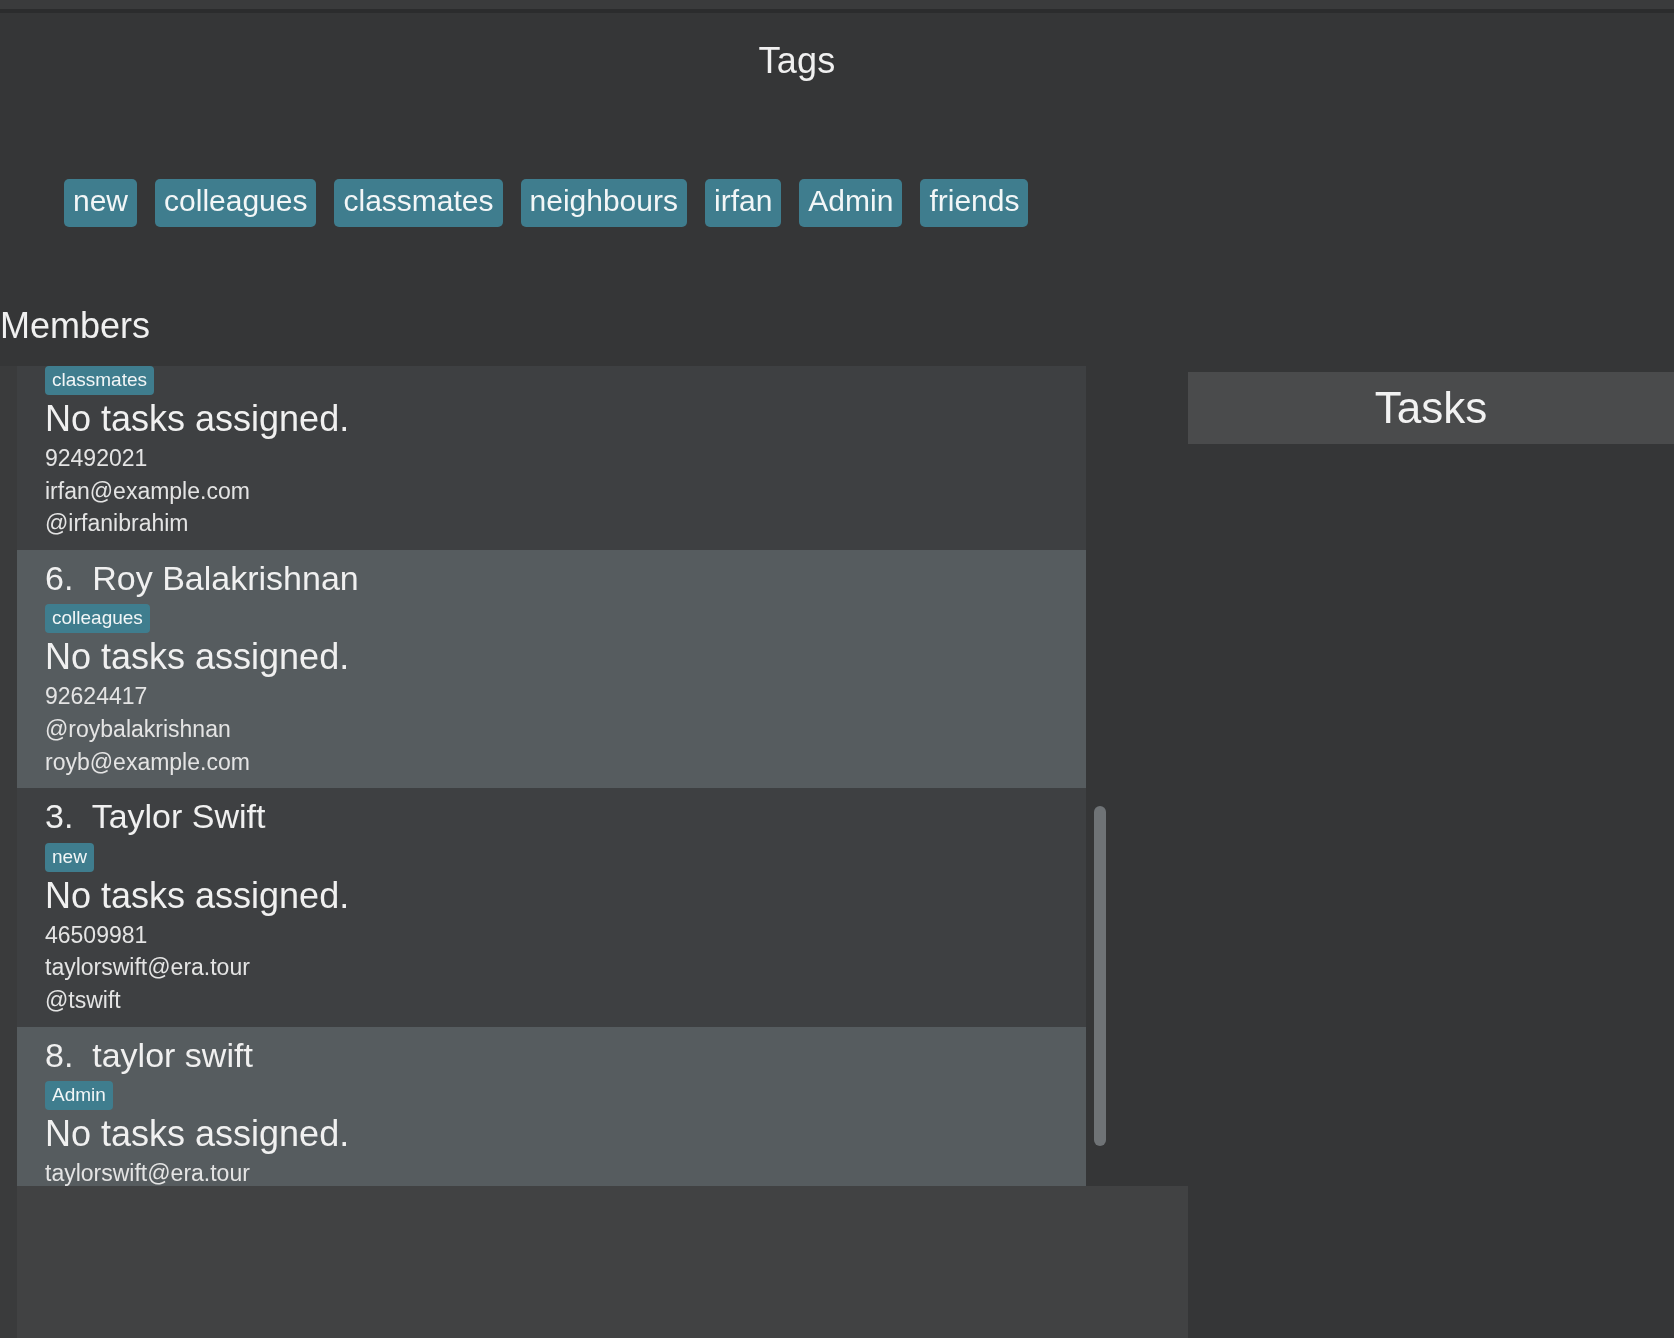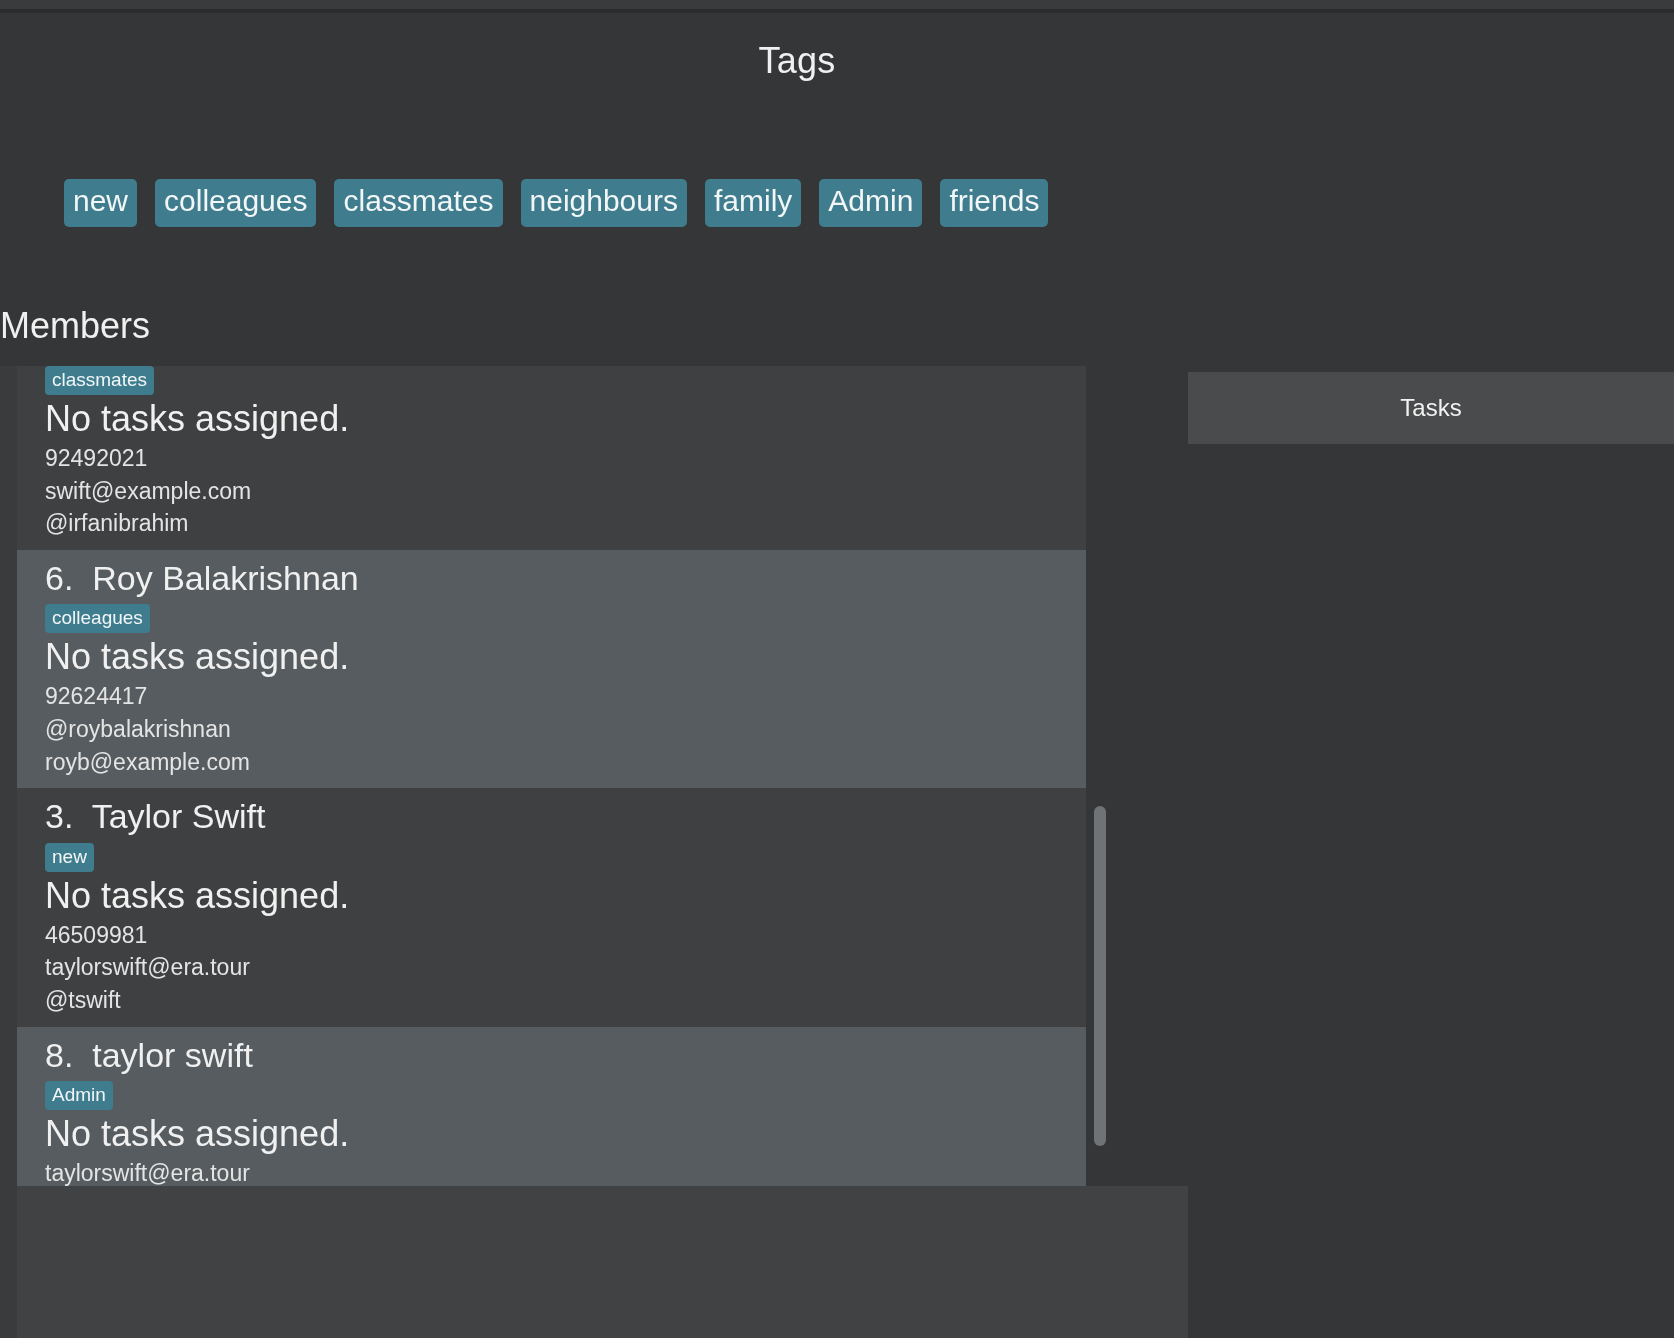--- a/index.html
+++ b/index.html
@@ -160,21 +160,21 @@
   }
   #tasks-header {
     width: 486px;
     height: 72px;
     background: #4a4b4c;
     display: flex;
     align-items: center;
     justify-content: center;
   }
   #tasks-title {
-    font-size: 24px;
+    font-size: 44px;
     font-weight: 400;
     color: #f2f2f2;
   }
   #tasks-body {
     width: 486px;
     height: 894px;
     background: #353637;
   }
 
   
@@ -200,36 +200,36 @@
   <div class="top-rule"></div>
 
   <section id="tags-section">
     <div id="tags-title">Tags</div>
 
     <div id="tag-chip-row">
         <div class="tag-chip">new</div>
         <div class="tag-chip">colleagues</div>
         <div class="tag-chip">classmates</div>
         <div class="tag-chip">neighbours</div>
-        <div class="tag-chip">family</div>
+        <div class="tag-chip">irfan</div>
         <div class="tag-chip">Admin</div>
         <div class="tag-chip">friends</div>
       </div>
   </section>
 
   <div id="members-title">Members</div>
 
   <section id="members-panel">
     <div id="members-gutter"></div>
     <div id="members-list">
         <div class="member-row dark" id="member-row-clipped">
           <div class="member-tagline"><span class="member-tag">classmates</span></div>
           <div class="member-tasks">No tasks assigned.</div>
           <div class="member-meta">92492021</div>
-          <div class="member-meta">swift@example.com</div>
+          <div class="member-meta">irfan@example.com</div>
           <div class="member-meta">@irfanibrahim</div>
         </div>
         <div class="member-row light">
           <div class="member-name">6.  Roy Balakrishnan</div>
           <div class="member-tagline"><span class="member-tag">colleagues</span></div>
           <div class="member-tasks">No tasks assigned.</div>
           <div class="member-meta">92624417</div>
           <div class="member-meta">@roybalakrishnan</div>
           <div class="member-meta">royb@example.com</div>
         </div>

